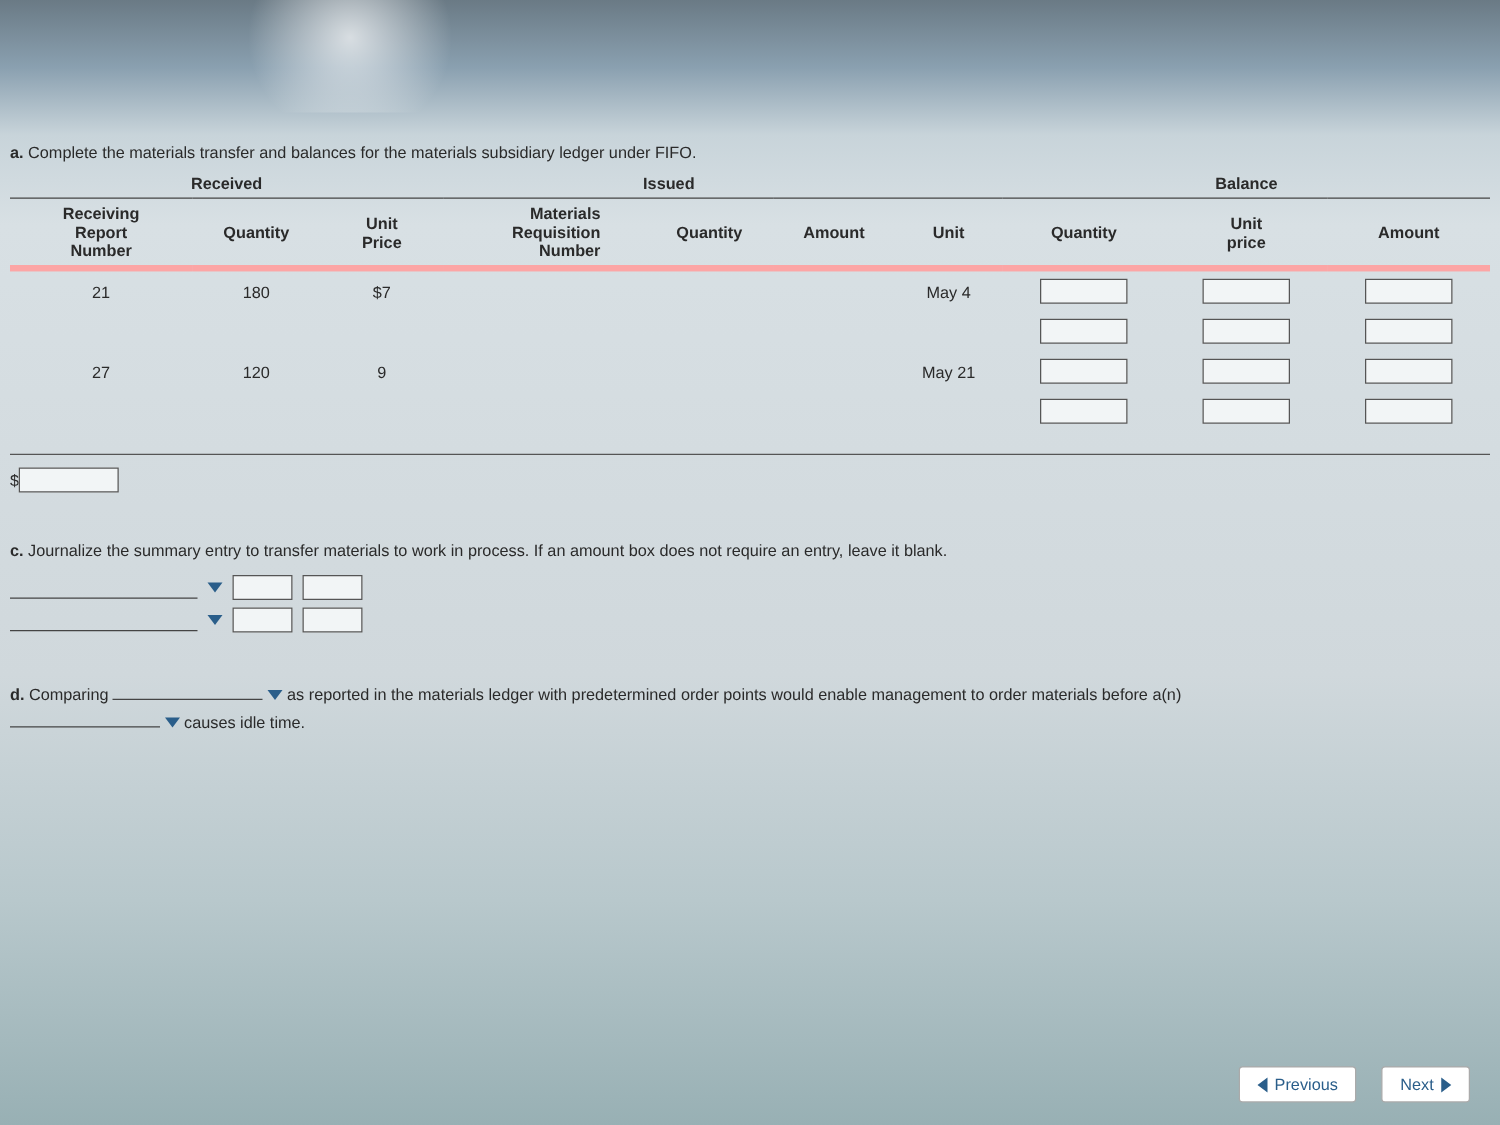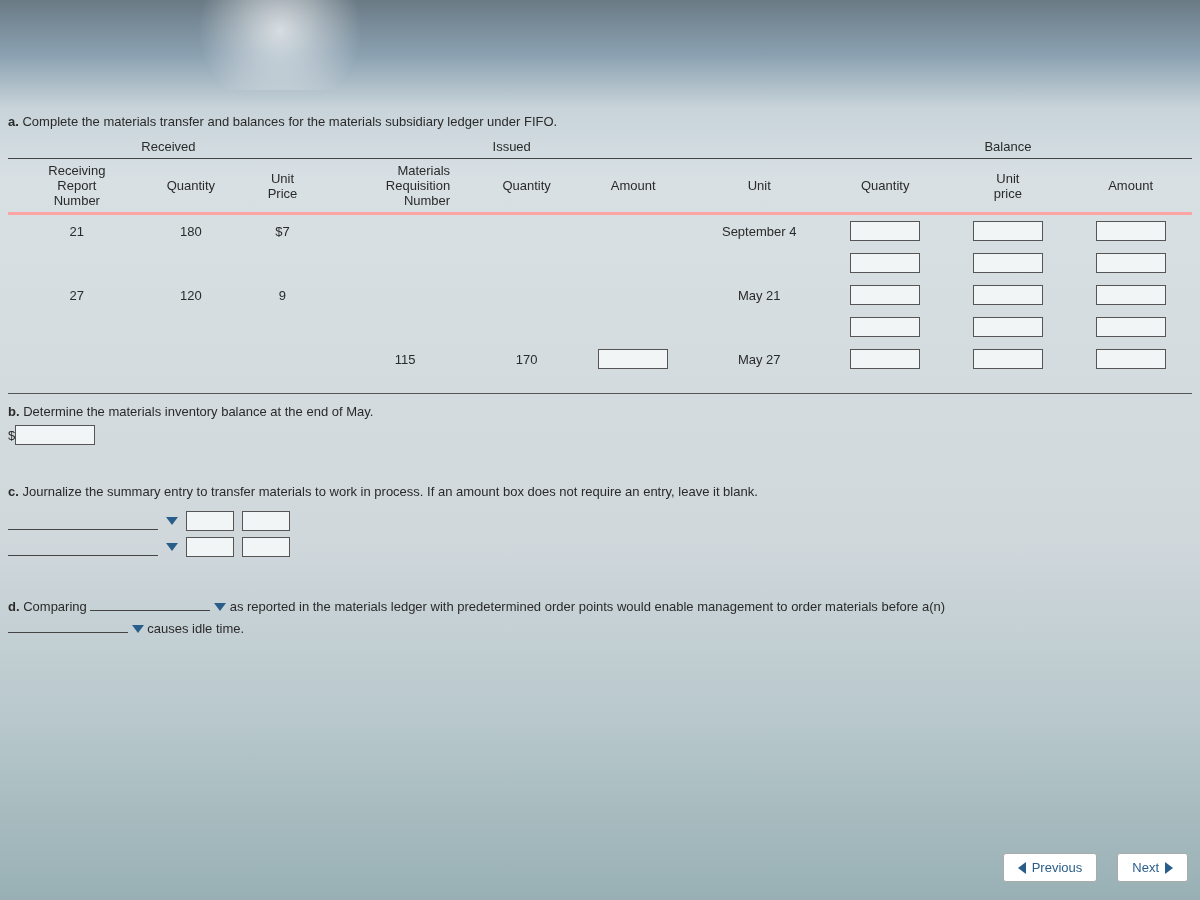--- a/index.html
+++ b/index.html
@@ -22,34 +22,34 @@
     pointer-events: none;
   }
   .question { margin-bottom: 18px; }
   .prompt { margin: 6px 0 6px 0; }
   b { font-weight: bold; }
   table.ledger {
     width: 100%;
     border-collapse: collapse;
   }
   table.ledger th {
-    font-weight: normal;
+    font-weight: bold;
     text-align: center;
     padding: 4px 6px;
   }
   table.ledger td {
     text-align: center;
     padding: 6px 6px;
     vertical-align: middle;
   }
   .top-row th {
     border-bottom: 1px solid #444;
   }
   .sub-row th {
-    border-bottom: 3px solid #fca5a5;
+    border-bottom: 5px solid #fca5a5;
   }
   input.cell {
     width: 72px;
     height: 20px;
     border: 1px solid #555;
     background: #f2f5f6;
     font-size: 12px;
     text-align: center;
   }
   input.small { width: 70px; }
@@ -80,21 +80,21 @@
   .blank-line {
     display:inline-block;
     border-bottom: 1px solid #444;
     min-width: 120px;
     height: 14px;
     vertical-align: baseline;
   }
   .footer {
     position: absolute;
     bottom: 18px;
-    right: 12px;
+    right: 24px;
     display:flex;
     gap: 20px;
     align-items:center;
   }
   .navbtn {
     background: #fff;
     border: 1px solid #aaa;
     border-radius: 3px;
     padding: 6px 14px;
     font-size: 13px;
@@ -152,21 +152,21 @@
       </tr>
     </thead>
     <tbody id="ledger-body">
         <tr>
           <td>21</td>
           <td>180</td>
           <td>$7</td>
           <td></td>
           <td></td>
           <td></td>
-          <td>September 4</td>
+          <td>May 4</td>
           <td><span class="amt-wrap"><input class="cell small" style=""></span></td>
           <td><span class="amt-wrap"><input class="cell small" style=""></span></td>
           <td><span class="amt-wrap"><input class="cell small" style=""></span></td>
         </tr>
         <tr>
           <td></td>
           <td></td>
           <td></td>
           <td></td>
           <td></td>
@@ -193,44 +193,28 @@
           <td></td>
           <td></td>
           <td></td>
           <td></td>
           <td></td>
           <td></td>
           <td><span class="amt-wrap"><input class="cell small" style=""></span></td>
           <td><span class="amt-wrap"><input class="cell small" style=""></span></td>
           <td><span class="amt-wrap"><input class="cell small" style=""></span></td>
         </tr>
-        <tr>
-          <td></td>
-          <td></td>
-          <td></td>
-          <td>115</td>
-          <td>170</td>
-          <td><span class="amt-wrap"><input class="cell small" style=""></span></td>
-          <td>May 27</td>
-          <td><span class="amt-wrap"><input class="cell small" style=""></span></td>
-          <td><span class="amt-wrap"><input class="cell small" style=""></span></td>
-          <td><span class="amt-wrap"><input class="cell small" style=""></span></td>
-        </tr>
       </tbody>
   </table>
 </div>
 
 <hr class="thin">
 
 
 <div class="question partb">
-  <div class="prompt">
-    <b>b.</b>
-    <span>Determine the materials inventory balance at the end of May.</span>
-  </div>
   <span>$</span><input style="">
 </div>
 
 <br>
 
 
 <div class="question">
   <div class="prompt">
     <b>c.</b>
     <span>Journalize the summary entry to transfer materials to work in process. If an amount box does not require an entry, leave it blank.</span>

